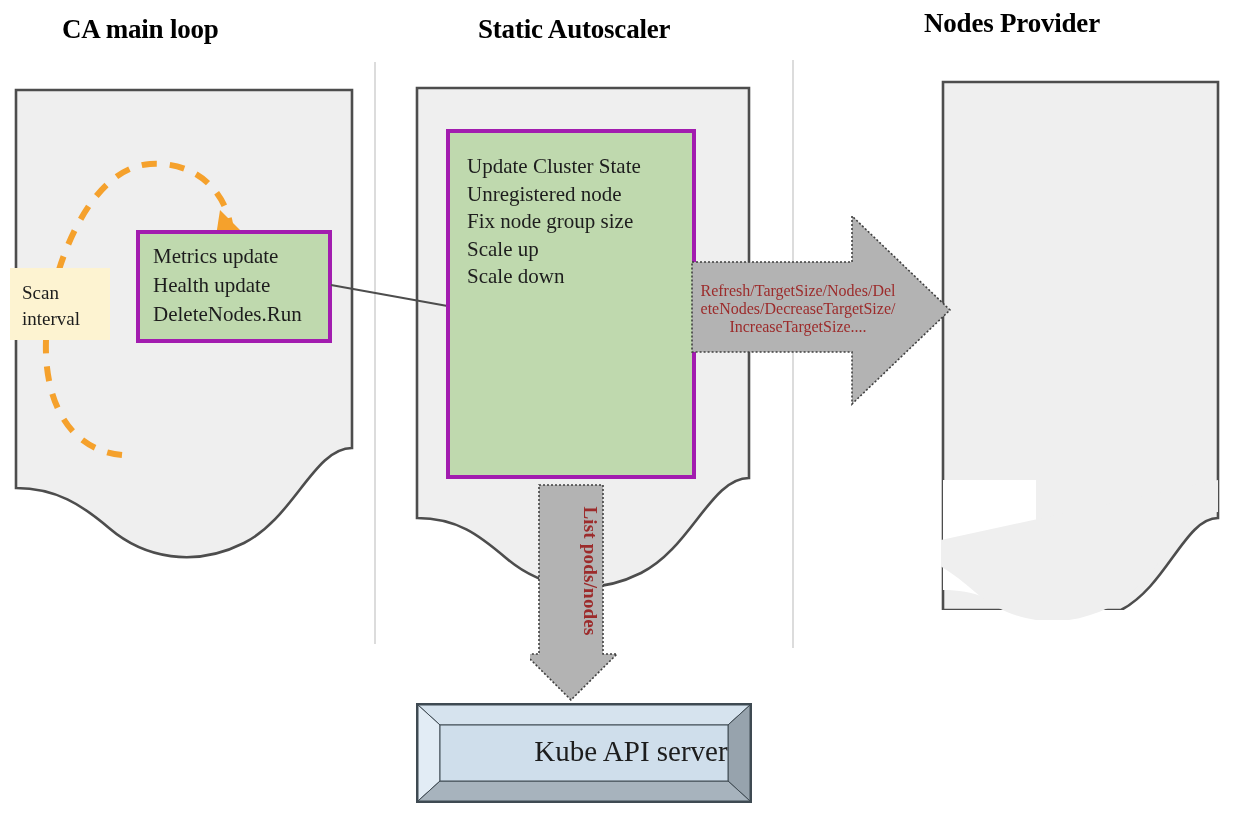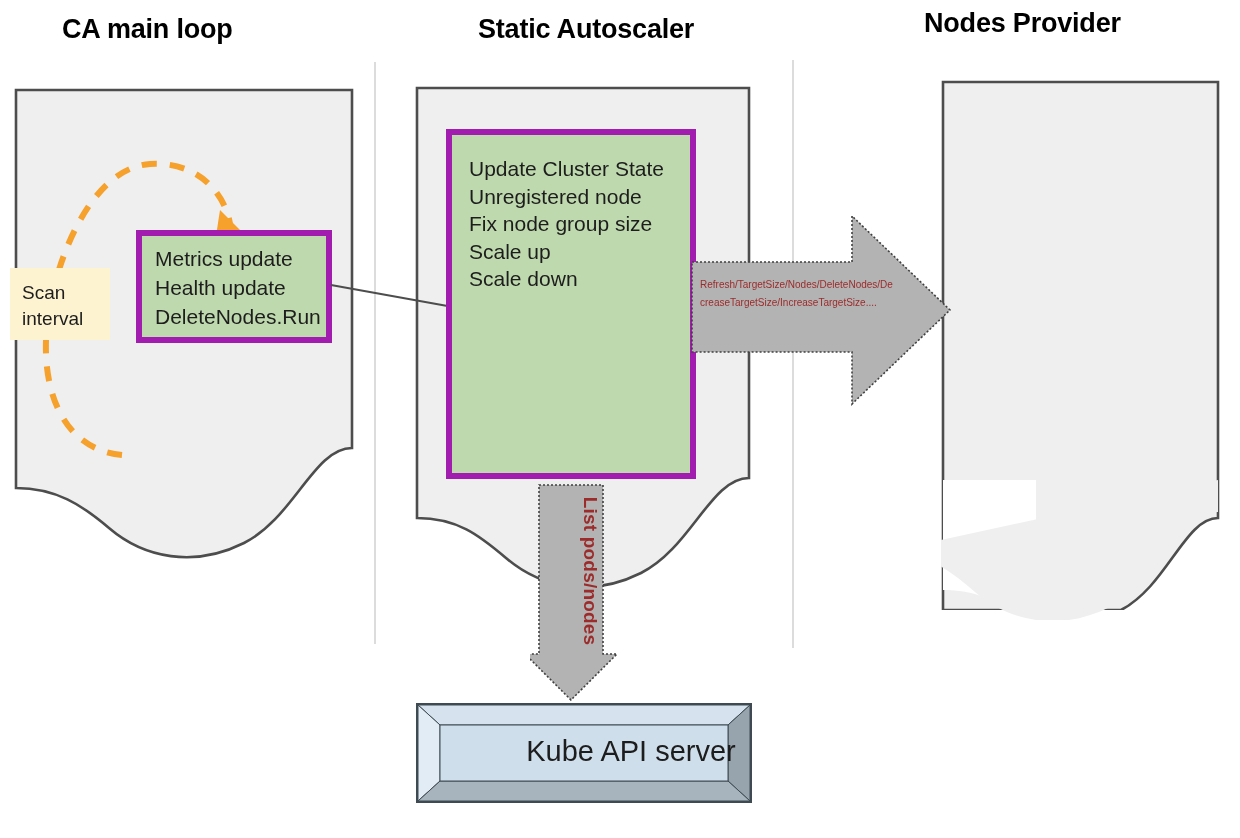--- a/index.html
+++ b/index.html
@@ -10,20 +10,21 @@
   }
   body {
     font-family: "Liberation Sans", sans-serif;
   }
   #canvas {
     position: relative;
     width: 1240px;
     height: 838px;
     background: #ffffff;
     overflow: hidden;
+    font-family: Liberation Serif, serif;
   }
 
   
   .col-title {
     position: absolute;
     font-weight: bold;
     font-size: 27px;
     color: #000000;
     letter-spacing: -0.2px;
     white-space: nowrap;
@@ -44,21 +45,21 @@
   
   .panel {
     position: absolute;
   }
   .panel svg { display: block; }
 
   
   .green-box {
     position: absolute;
     background: #bfd9ae;
-    border: 6px solid #a21caf;
+    border: 4px solid #a21caf;
     box-sizing: border-box;
     color: #1d1d1d;
   }
   #box-metrics {
     left: 136px; top: 230px; width: 196px; height: 113px;
     padding: 8px 0 12px 13px;
     font-size: 21px;
     line-height: 29px;
   }
   #box-static-ops {
@@ -84,24 +85,25 @@
   
   #loop { position: absolute; left: 30px; top: 150px; }
 
   
   #connector { position: absolute; left: 325px; top: 275px; }
 
   
   #arrow-right { position: absolute; left: 688px; top: 210px; }
   #arrow-right-label {
     position: absolute;
-    left: 700px; top: 276px;
+    left: 700px; top: 282px;
     width: 196px;
+    text-align: center;
     color: #9c2b2b;
-    font-size: 10px;
+    font-size: 16px;
     line-height: 18px;
     word-break: break-all;
     pointer-events: none;
   }
 
   
   #arrow-down { position: absolute; left: 530px; top: 482px; }
   #arrow-down-label {
     position: absolute;
     left: 500px; top: 560px;

